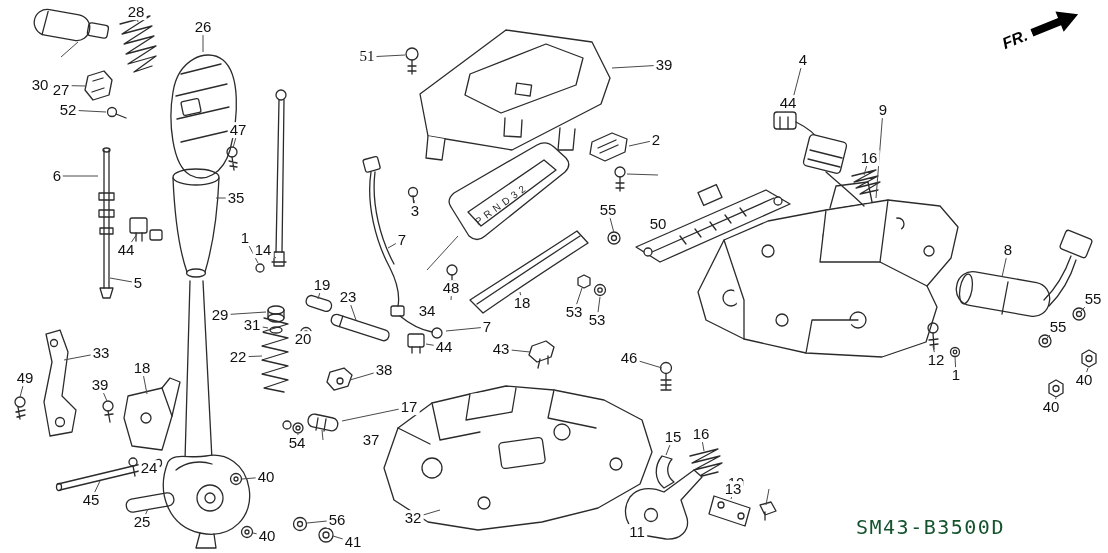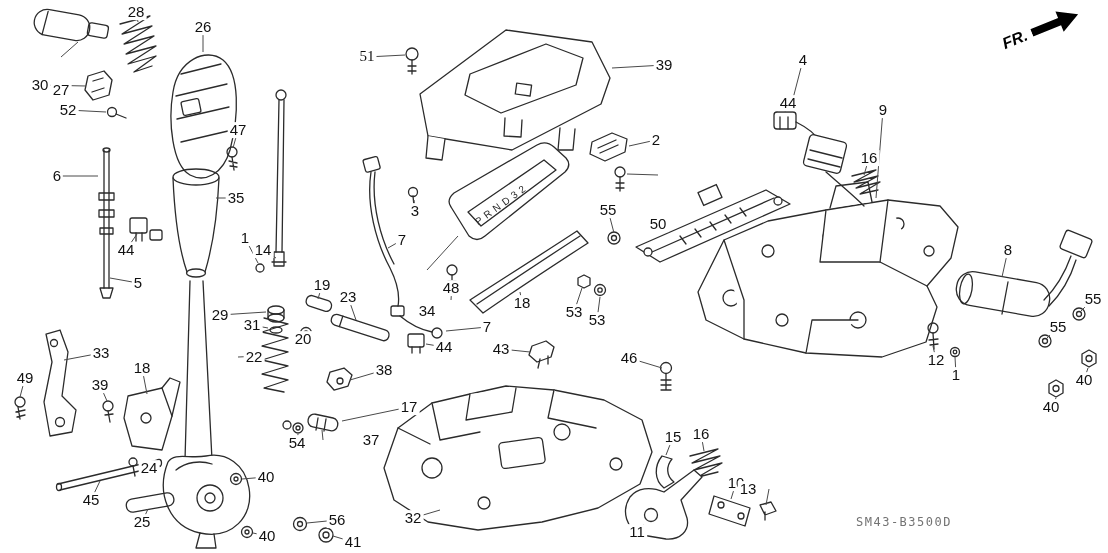--- a/index.html
+++ b/index.html
@@ -19,21 +19,21 @@
     color:#111;
     background:#fff;
     padding:0 2px;
     line-height:1.05;
     white-space:nowrap;
   }
   #leader-lines line { stroke:#4a4a4a; stroke-width:1; }
   #diagram-code {
     position:absolute; left:856px; top:515px;
     font-family:"DejaVu Sans Mono", monospace;
-    font-size:12px; letter-spacing:1.5px; color:#737373;
+    font-size:20px; letter-spacing:1.5px; color:#14532d;
   }
   .fr-wrap {
     position:absolute; left:1000px; top:16px;
     transform:rotate(-22deg);
     display:flex; align-items:center; gap:5px;
     color:#000; font-weight:bold; font-style:italic; font-size:16px;
   }
   svg text.ind {
     font-family:"Liberation Sans", sans-serif;
     font-size:10px; letter-spacing:4px; fill:#2b2b2b; stroke:none;
@@ -468,21 +468,21 @@
       <div class="callout" style="left: 236px; top: 198px;">35</div>
       <div class="callout" style="left: 126px; top: 250px;">44</div>
       <div class="callout" style="left: 138px; top: 283px;">5</div>
       <div class="callout" style="left: 245px; top: 238px;">1</div>
       <div class="callout" style="left: 263px; top: 250px;">14</div>
       <div class="callout" style="left: 220px; top: 315px;">29</div>
       <div class="callout" style="left: 252px; top: 325px;">31</div>
       <div class="callout" style="left: 322px; top: 285px;">19</div>
       <div class="callout" style="left: 348px; top: 297px;">23</div>
       <div class="callout" style="left: 303px; top: 339px;">20</div>
-      <div class="callout" style="left: 238px; top: 357px; margin-left: 16px;">22</div>
+      <div class="callout" style="left: 238px; top: 357px;">22</div>
       <div class="callout" style="left: 101px; top: 353px;">33</div>
       <div class="callout" style="left: 142px; top: 368px;">18</div>
       <div class="callout" style="left: 25px; top: 378px;">49</div>
       <div class="callout" style="left: 100px; top: 385px;">39</div>
       <div class="callout" style="left: 367px; top: 57px; font-family: Liberation Serif, serif;">51</div>
       <div class="callout" style="left: 664px; top: 65px;">39</div>
       <div class="callout" style="left: 656px; top: 140px;">2</div>
       <div class="callout" style="left: 658px; top: 192px; margin-top: 32px;">50</div>
       <div class="callout" style="left: 415px; top: 211px;">3</div>
       <div class="callout" style="left: 402px; top: 240px;">7</div>
@@ -514,21 +514,21 @@
       <div class="callout" style="left: 149px; top: 468px;">24</div>
       <div class="callout" style="left: 91px; top: 500px;">45</div>
       <div class="callout" style="left: 142px; top: 522px;">25</div>
       <div class="callout" style="left: 266px; top: 477px;">40</div>
       <div class="callout" style="left: 267px; top: 536px;">40</div>
       <div class="callout" style="left: 337px; top: 520px;">56</div>
       <div class="callout" style="left: 353px; top: 542px;">41</div>
       <div class="callout" style="left: 673px; top: 437px;">15</div>
       <div class="callout" style="left: 701px; top: 434px;">16</div>
       <div class="callout" style="left: 736px; top: 483px;">10</div>
-      <div class="callout" style="left: 748px; top: 489px; text-align: center;">13</div>
+      <div class="callout" style="left: 733px; top: 489px; text-align: center;">13</div>
       <div class="callout" style="left: 637px; top: 532px;">11</div>
       <div class="callout" style="left: 413px; top: 518px;">32</div>
     </div>
 
   <div class="fr-wrap">
     <span>FR.</span>
     <svg width="52" height="26" viewBox="0 0 52 26">
       <polygon points="0,9 30,9 30,2 50,13 30,24 30,17 0,17" fill="#000" stroke="none"></polygon>
     </svg>
   </div>

